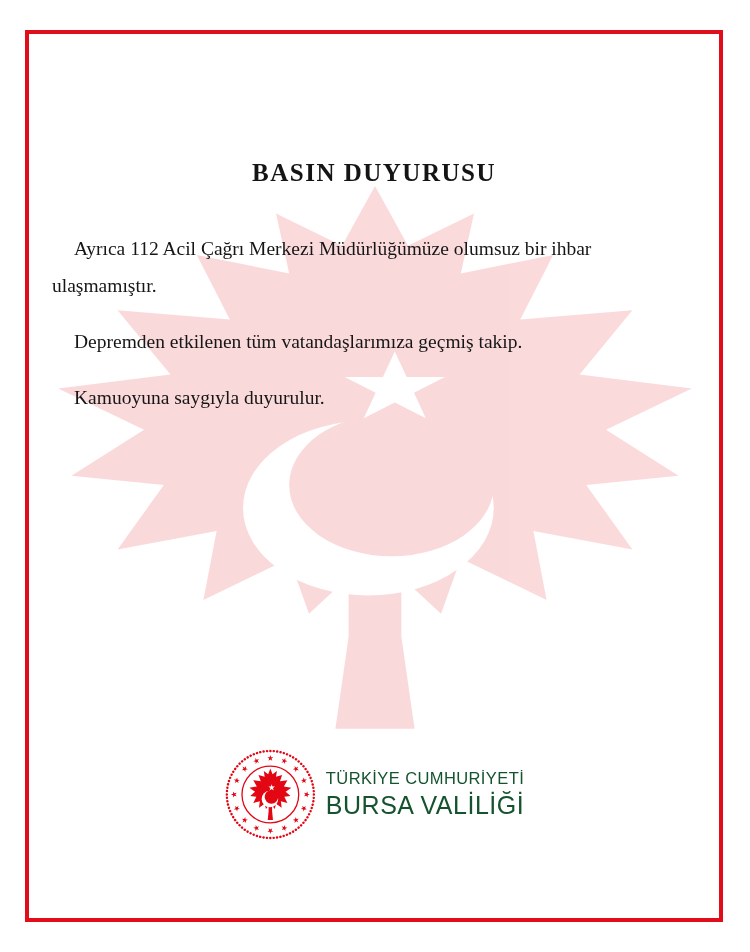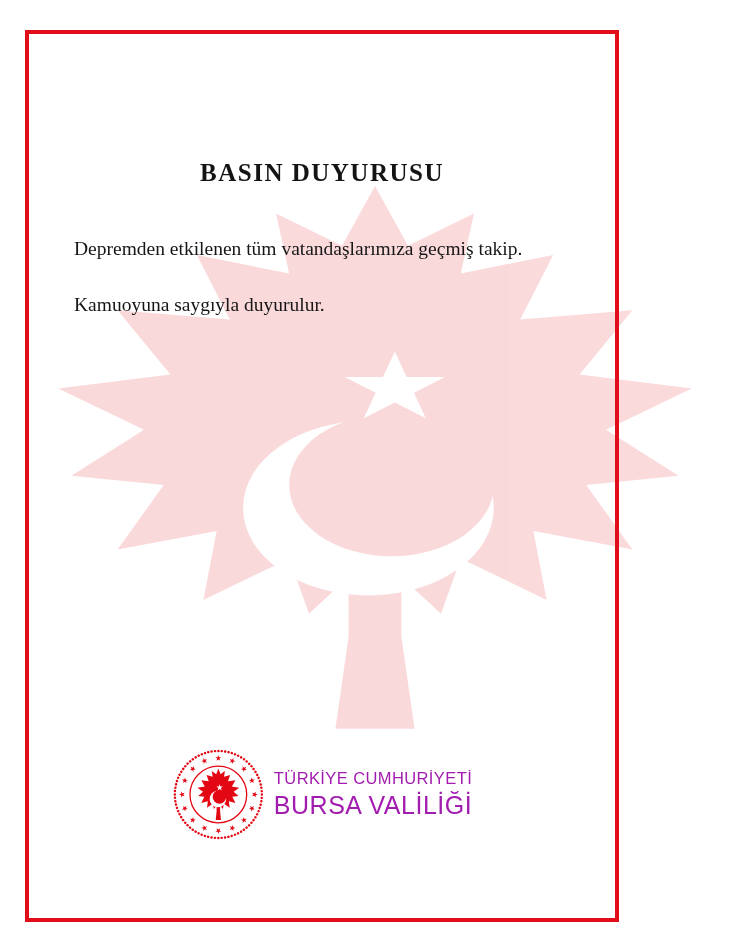--- a/index.html
+++ b/index.html
@@ -26,21 +26,21 @@
     left: 45px;
     top: 186px;
     width: 660px;
     height: 552px;
     z-index: 0;
   }
   .frame {
     position: absolute;
     left: 25px;
     top: 30px;
-    width: 594px;
+    width: 698px;
     height: 892px;
     border: 4px solid #e20d1b;
     box-sizing: border-box;
     z-index: 1;
   }
   .content {
     position: absolute;
     left: 0;
     top: 0;
     right: 0;
@@ -76,21 +76,21 @@
     gap: 9px;
     white-space: nowrap;
   }
   .emblem {
     width: 93px;
     height: 93px;
     flex: 0 0 auto;
   }
   .logo-text {
     font-family: "Liberation Sans", sans-serif;
-    color: #a21caf;
+    color: #14532d;
   }
   .org1 {
     font-size: 16.5px;
     font-weight: 400;
     letter-spacing: 0.4px;
     margin-bottom: 3px;
   }
   .org2 {
     font-size: 25px;
     font-weight: 400;
@@ -116,20 +116,21 @@
 
   <svg class="watermark" viewBox="0 0 100 120" preserveAspectRatio="none">
     <use href="#leafEmblem" opacity="0.15"></use>
   </svg>
 
   <div class="frame">
     <div class="content">
 
       <h1 class="title">BASIN DUYURUSU</h1>
 
+      <p class="para">Ayrıca 112 Acil Çağrı Merkezi Müdürlüğümüze olumsuz bir ihbar ulaşmamıştır.</p>
       <p class="para">Depremden etkilenen tüm vatandaşlarımıza geçmiş takip.</p>
       <p class="para">Kamuoyuna saygıyla duyurulur.</p>
 
       <div class="logo">
         <svg class="emblem" viewBox="0 0 100 100">
 
           <circle cx="50" cy="50" r="46.8" fill="none" stroke="#e30613" stroke-width="2.6" stroke-linecap="round" stroke-dasharray="0.1 3.57"></circle>
 
           <g fill="#e30613">
             <use href="#star5" transform="rotate(0,50,50) translate(50,11) scale(3.4)"></use>

